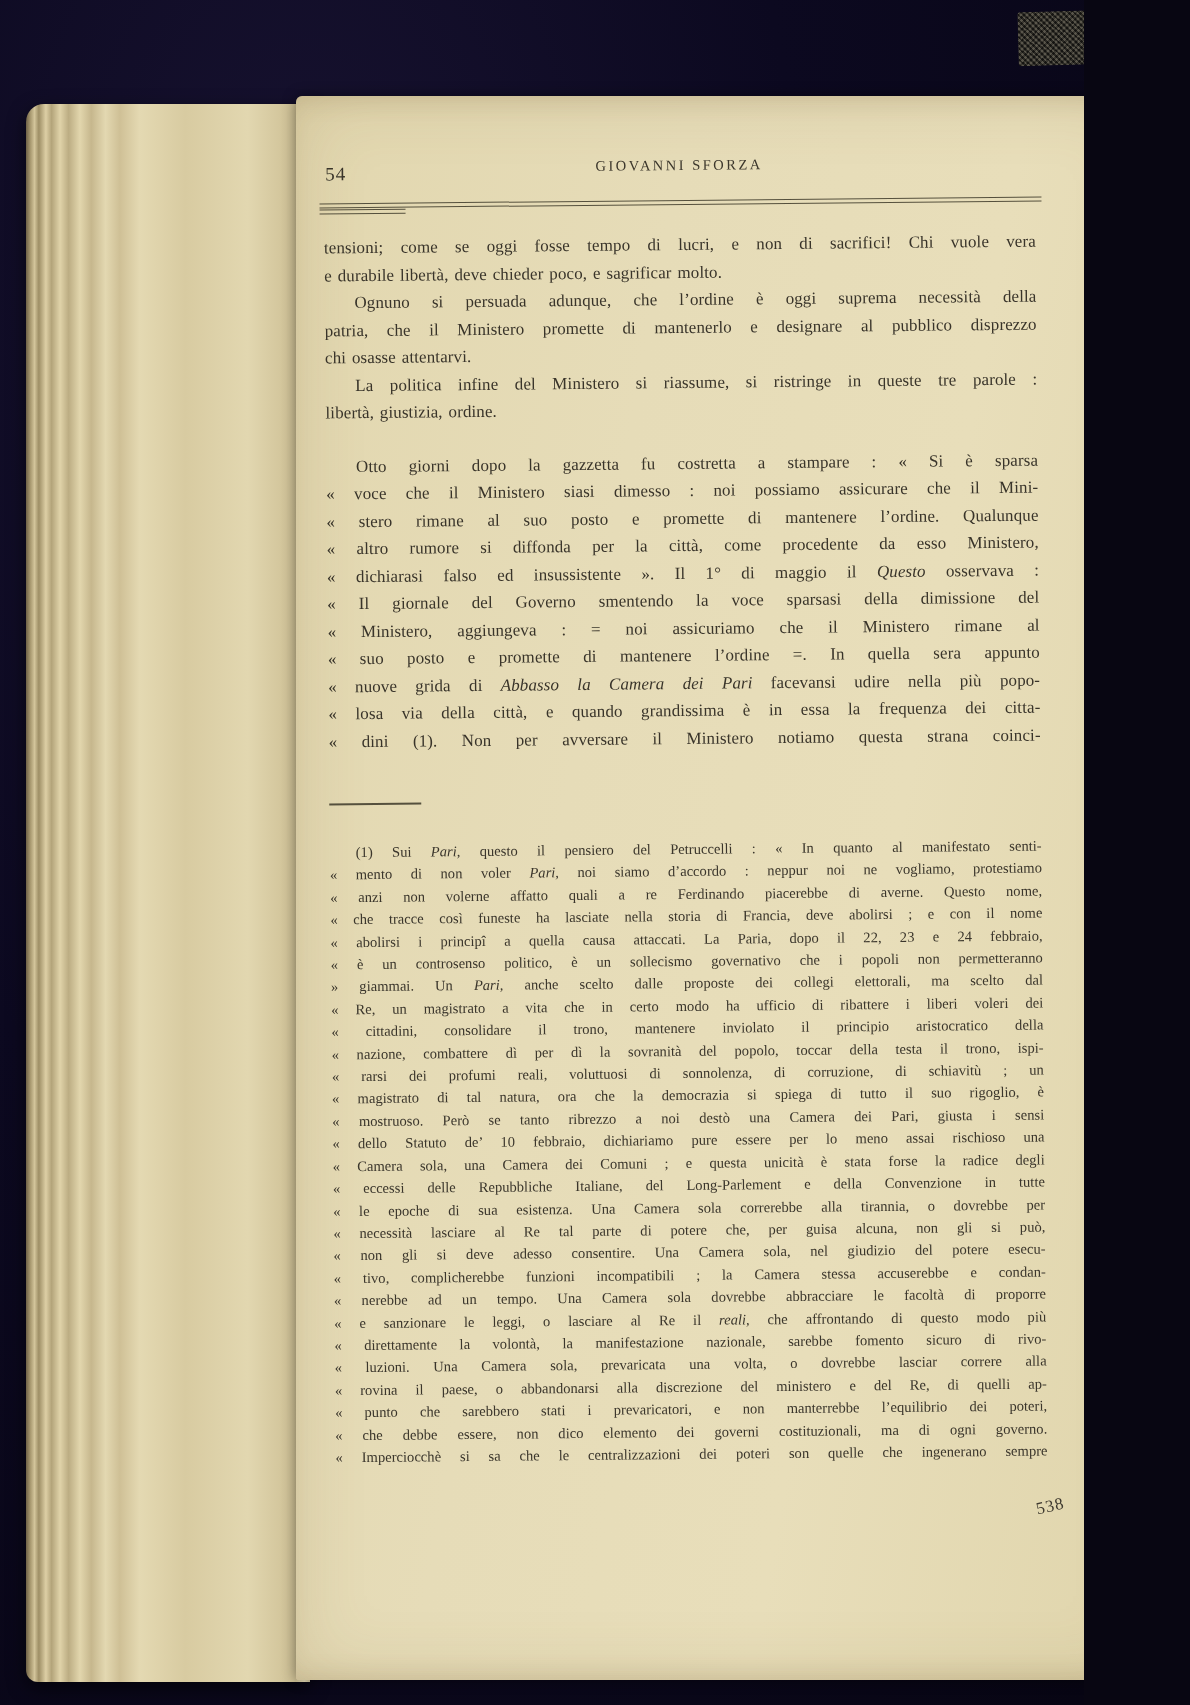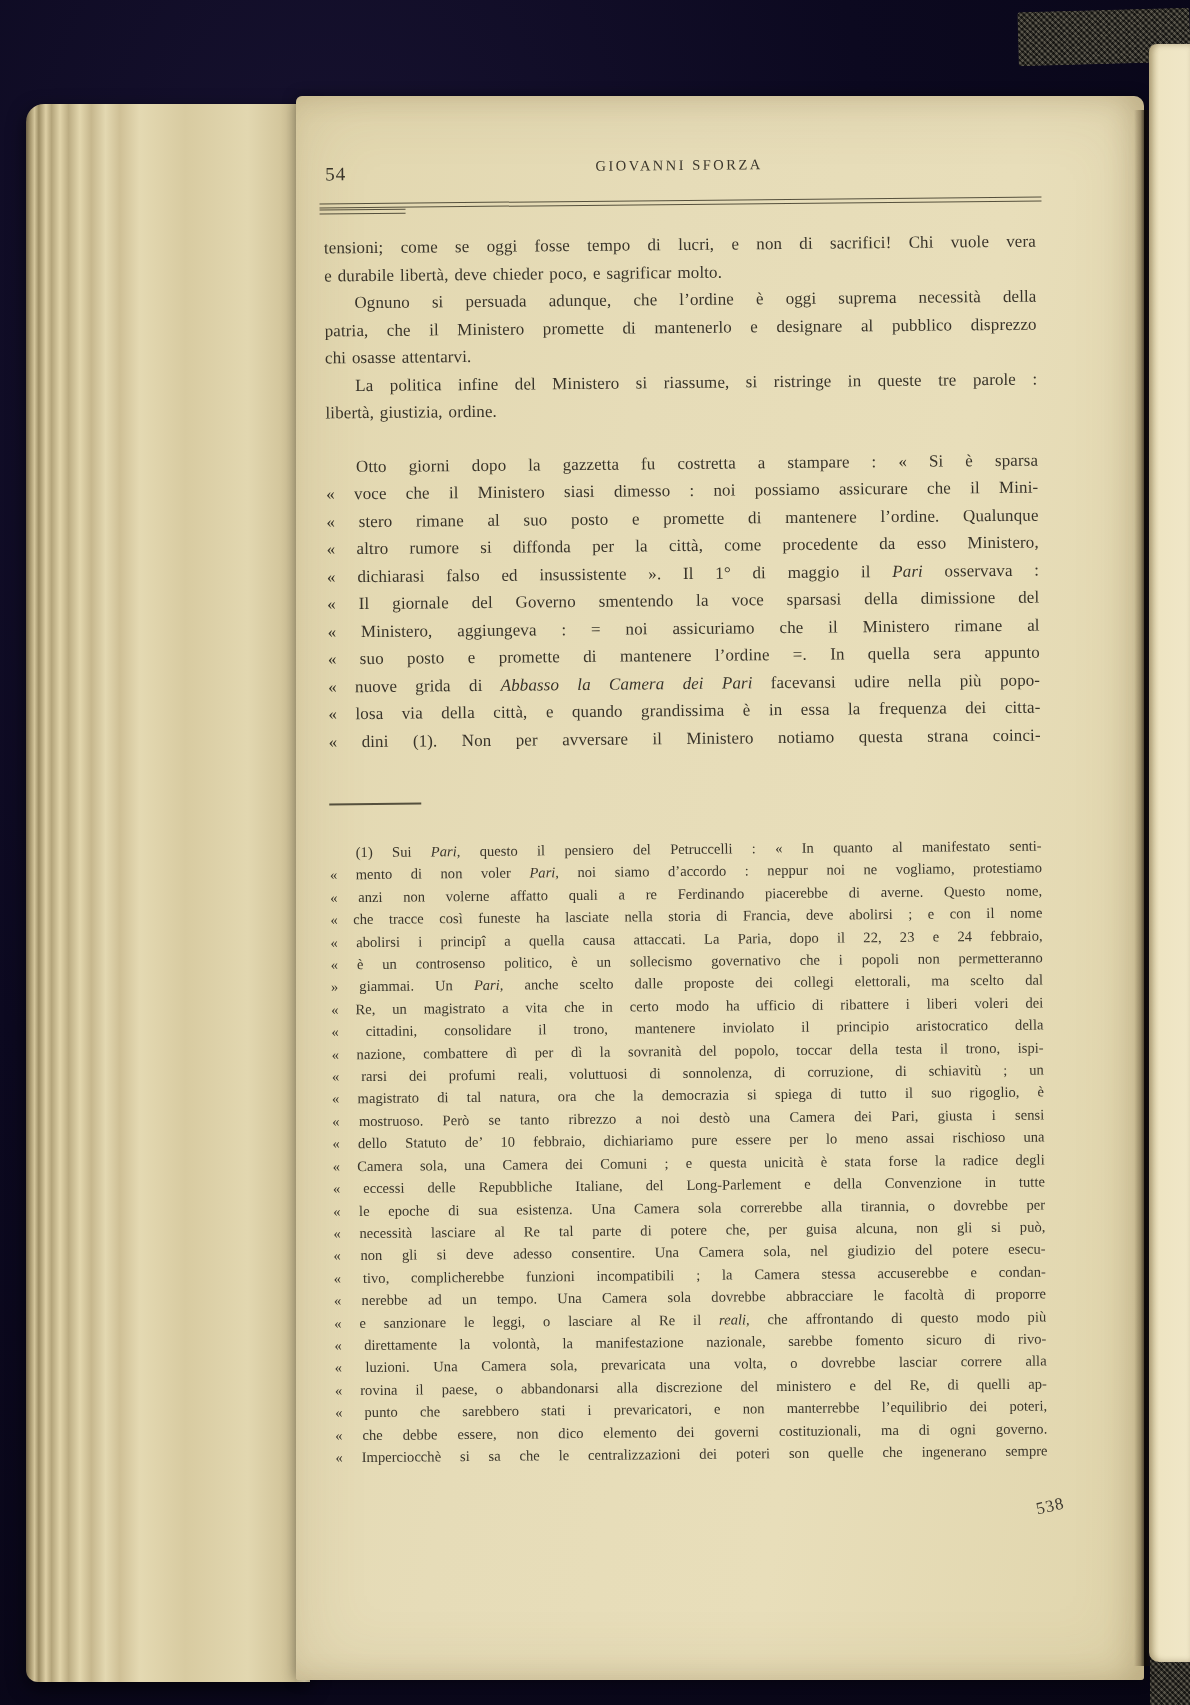--- a/index.html
+++ b/index.html
@@ -1,16 +1,16 @@
 <!DOCTYPE html>
 <html><head>
 <meta charset="utf-8">
 <style>
   html,body{margin:0;padding:0;background:#080612;}
-  .scene{position:relative;width:1190px;height:1705px;overflow:hidden;
+  .scene{position:relative;width:1084px;height:1705px;overflow:hidden;
          background:radial-gradient(ellipse at 28% 18%, #171230 0%, #0c0920 45%, #070513 100%);
          font-family:"Liberation Serif", serif;}
   
   .cloth{position:absolute;background-color:#45423a;
          background-image:repeating-linear-gradient(45deg, rgba(0,0,0,.45) 0 2px, rgba(120,115,100,.25) 2px 4px),
                           repeating-linear-gradient(-45deg, rgba(0,0,0,.45) 0 2px, rgba(120,115,100,.2) 2px 4px);
          z-index:1;}
   .cloth-tr{left:1018px;top:10px;width:172px;height:54px;transform:rotate(-1.5deg);border-radius:3px;}
   .cloth-br{left:1150px;top:1584px;width:40px;height:121px;}
   
@@ -91,21 +91,21 @@
           </div>
           <div class="para">
             <div class="ln indent">La politica infine del Ministero si riassume, si ristringe in queste tre parole :</div>
             <div class="ln ln-last">libertà, giustizia, ordine.</div>
           </div>
           <div class="para gap">
             <div class="ln indent">Otto giorni dopo la gazzetta fu costretta a stampare : « Si è sparsa</div>
             <div class="ln">« voce che il Ministero siasi dimesso : noi possiamo assicurare che il Mini-</div>
             <div class="ln">« stero rimane al suo posto e promette di mantenere l’ordine. Qualunque</div>
             <div class="ln">« altro rumore si diffonda per la città, come procedente da esso Ministero,</div>
-            <div class="ln">« dichiarasi falso ed insussistente ». Il 1° di maggio il <i>Pari</i> osservava :</div>
+            <div class="ln">« dichiarasi falso ed insussistente ». Il 1° di maggio il <i>Questo</i> osservava :</div>
             <div class="ln">« Il giornale del Governo smentendo la voce sparsasi della dimissione del</div>
             <div class="ln">« Ministero, aggiungeva : = noi assicuriamo che il Ministero rimane al</div>
             <div class="ln">« suo posto e promette di mantenere l’ordine =. In quella sera appunto</div>
             <div class="ln">« nuove grida di <i>Abbasso la Camera dei Pari</i> facevansi udire nella più popo-</div>
             <div class="ln">« losa via della città, e quando grandissima è in essa la frequenza dei citta-</div>
             <div class="ln">« dini (1). Non per avversare il Ministero notiamo questa strana coinci-</div>
           </div>
         </div>
 
       <div class="footnote-separator"></div>

